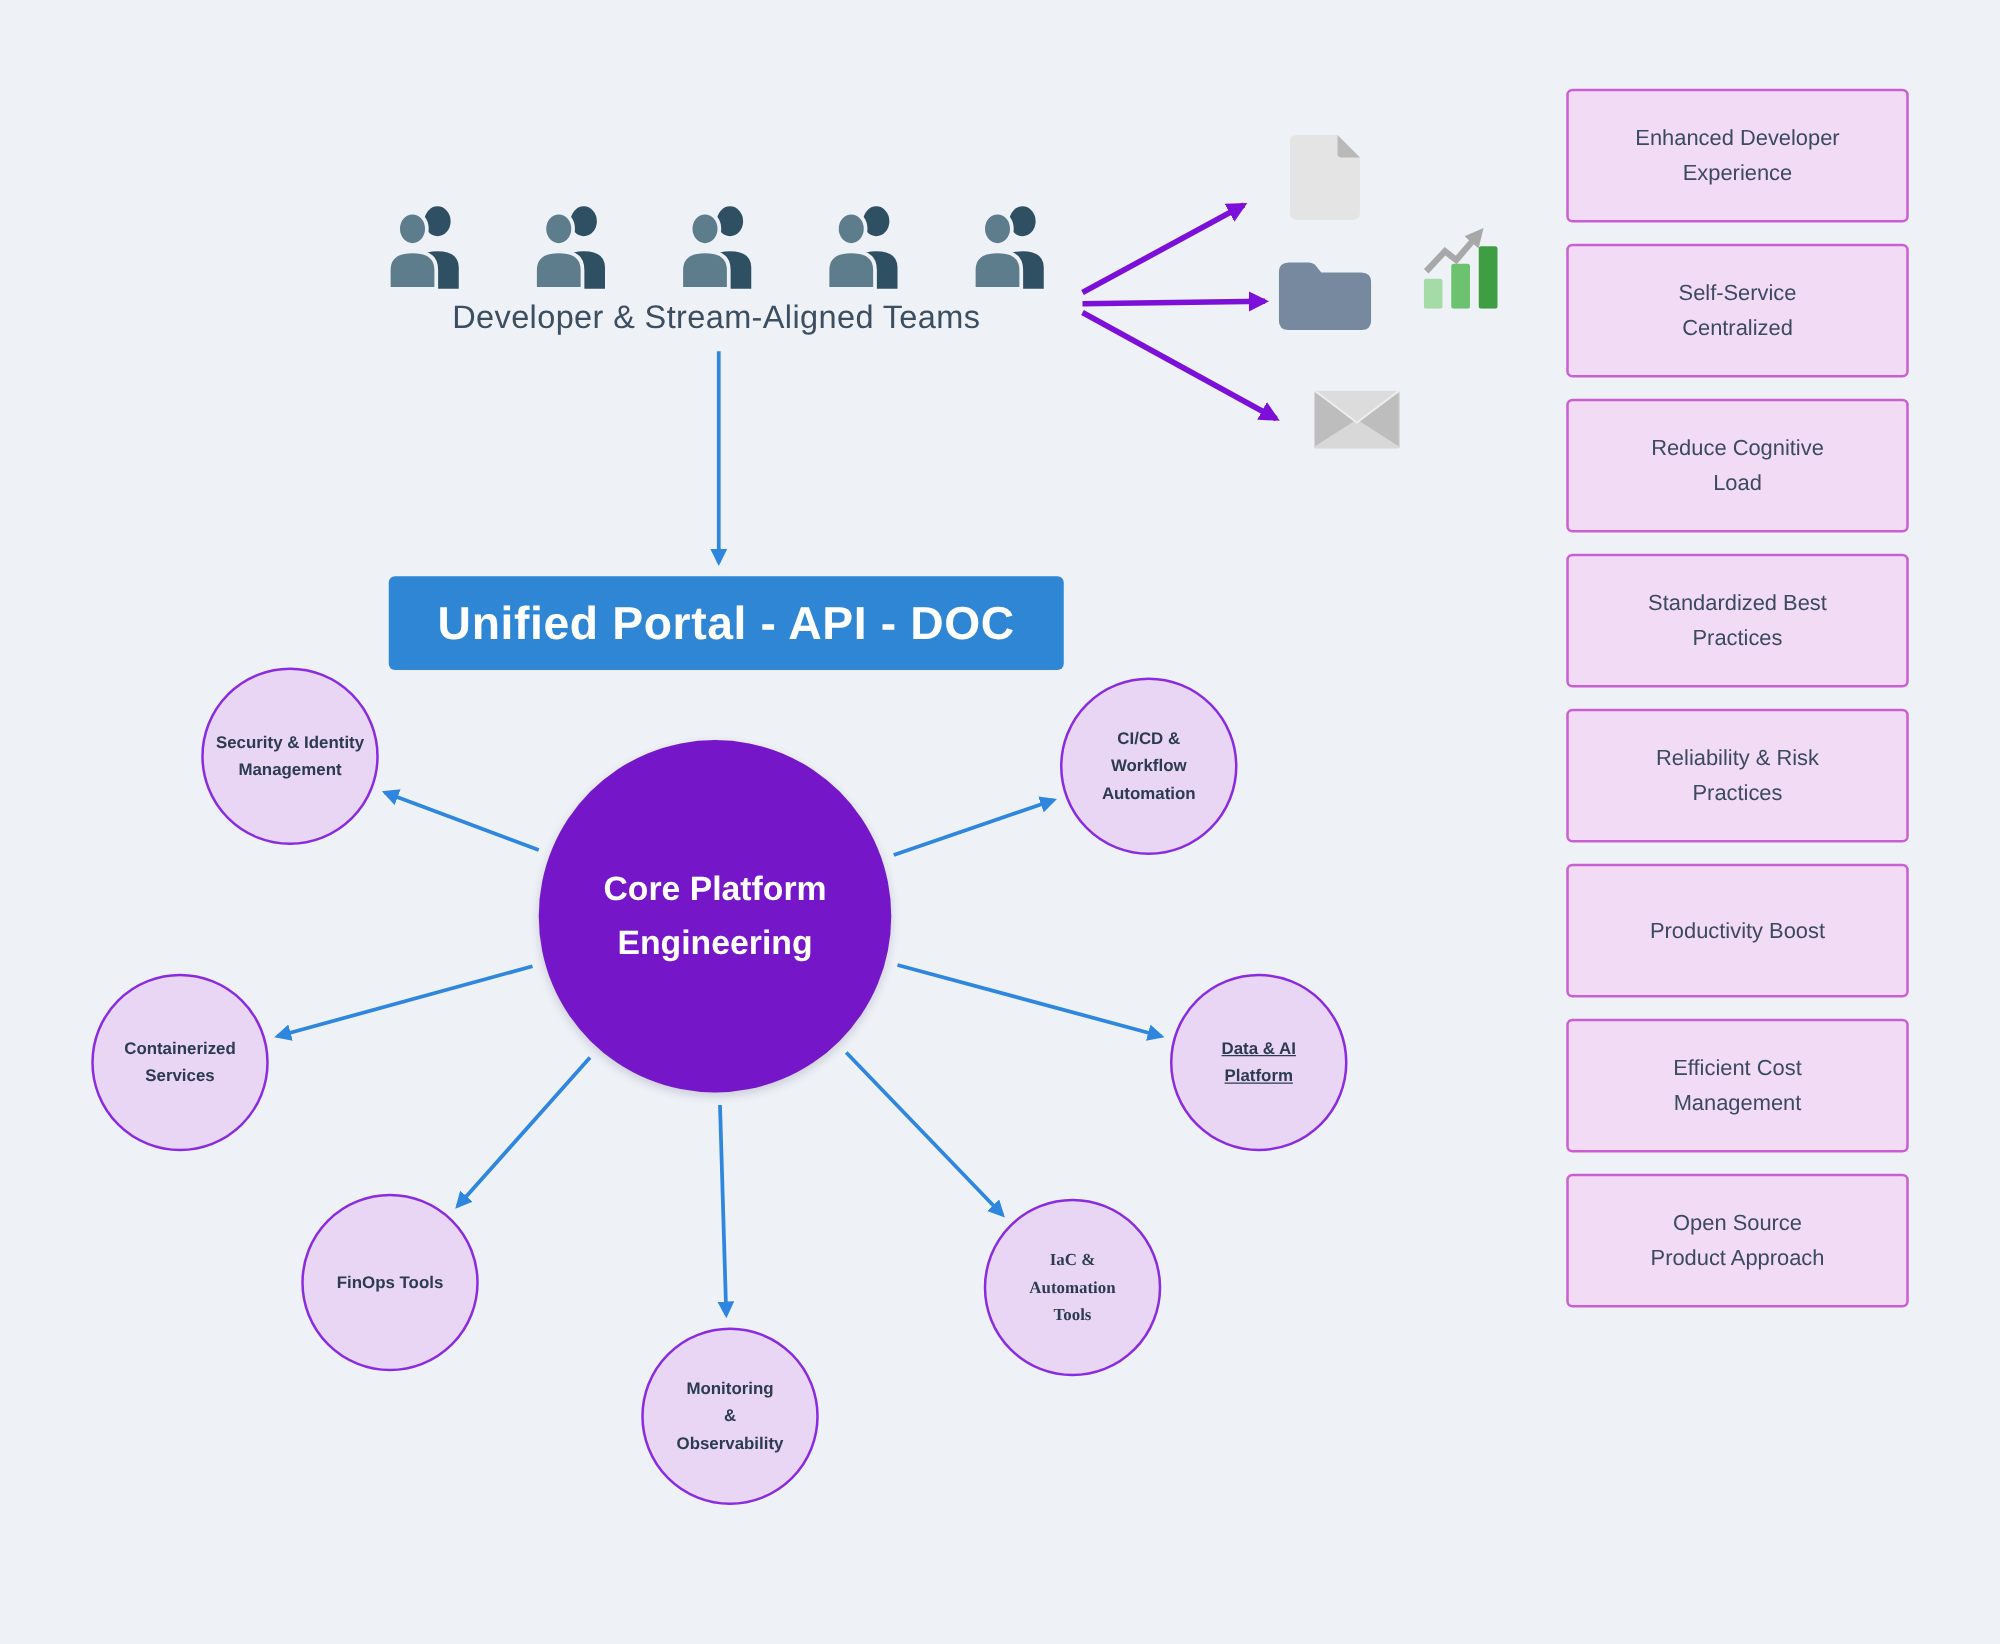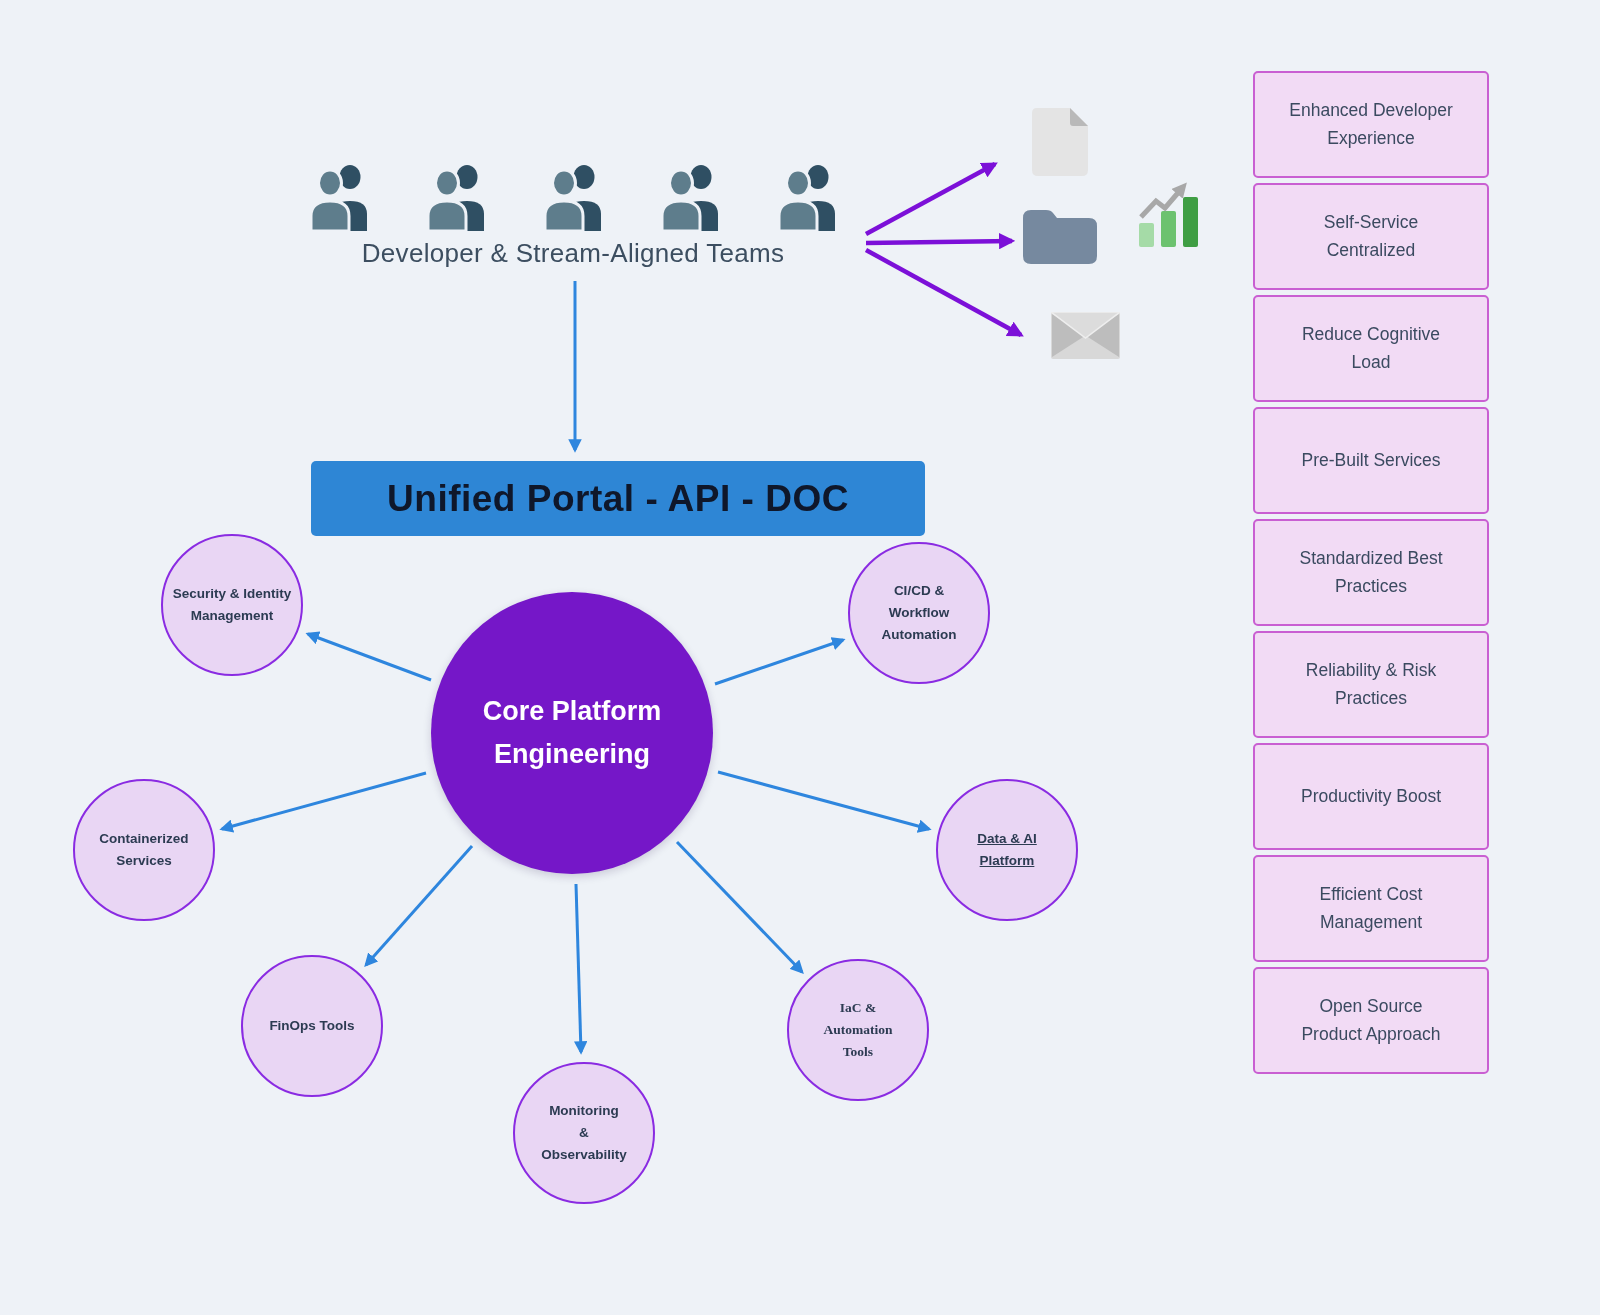--- a/index.html
+++ b/index.html
@@ -28,24 +28,24 @@
 
   
   .flow-icon { position: absolute; }
   .icon-document { left: 1032px; top: 108px; }
   .icon-folder   { left: 1023px; top: 206px; }
   .icon-chart    { left: 1139px; top: 181px; }
   .icon-envelope { left: 1051px; top: 312px; }
 
   
   .banner {
-    position: absolute; left: 311px; top: 461px; width: 614px; height: 75px;
+    position: absolute; left: 311px; top: 461px; width: 540px; height: 75px;
     background: var(--banner-blue, #2e86d5); border-radius: 5px;
     display: flex; align-items: center; justify-content: center;
-    color: #0f172a; font-size: 37px; font-weight: bold; letter-spacing: 0.5px;
+    color: #ffffff; font-size: 37px; font-weight: bold; letter-spacing: 0.5px;
   }
 
   
   .core-circle {
     position: absolute; left: 431px; top: 592px; width: 282px; height: 282px;
     border-radius: 50%;
     background: var(--core-purple, #7517c8);
     display: flex; align-items: center; justify-content: center;
     text-align: center; color: #ffffff; font-size: 27px; font-weight: bold;
     line-height: 1.6; white-space: pre-line;
@@ -65,22 +65,22 @@
   .sat-security      { left: 161px; top: 534px; }
   .sat-cicd          { left: 848px; top: 542px; }
   .sat-containerized { left: 73px;  top: 779px; }
   .sat-dataai        { left: 936px; top: 779px; text-decoration: underline; }
   .sat-finops        { left: 241px; top: 955px; }
   .sat-monitoring    { left: 513px; top: 1062px; }
   .sat-iac           { left: 787px; top: 959px; font-family: Liberation Serif, serif; }
 
   
   .benefits {
-    position: absolute; left: 1253px; top: 71px; width: 236px;
-    display: flex; flex-direction: column; gap: 5px;
+    position: absolute; left: 1253px; top: 71px; width: 274px;
+    display: flex; flex-direction: column; gap: 17px;
   }
   .benefit-card {
     height: 107px; box-sizing: border-box;
     background: var(--benefit-fill, #f2dbf5);
     border: 2px solid var(--benefit-border, #c95fd2);
     border-radius: 5px;
     display: flex; align-items: center; justify-content: center;
     text-align: center; color: #3b4a60; font-size: 17.5px; line-height: 1.55;
     white-space: pre-line; padding: 4px 14px;
   }
@@ -223,21 +223,20 @@
 Automation
 Tools</div>
 
   <div class="benefits">
     <div class="benefit-card">Enhanced Developer
 Experience</div>
     <div class="benefit-card">Self-Service
 Centralized</div>
     <div class="benefit-card">Reduce Cognitive
 Load</div>
-    <div class="benefit-card">Pre-Built Services</div>
     <div class="benefit-card">Standardized Best
 Practices</div>
     <div class="benefit-card">Reliability &amp; Risk
 Practices</div>
     <div class="benefit-card">Productivity Boost</div>
     <div class="benefit-card">Efficient Cost
 Management</div>
     <div class="benefit-card">Open Source
 Product Approach</div>
   </div>

